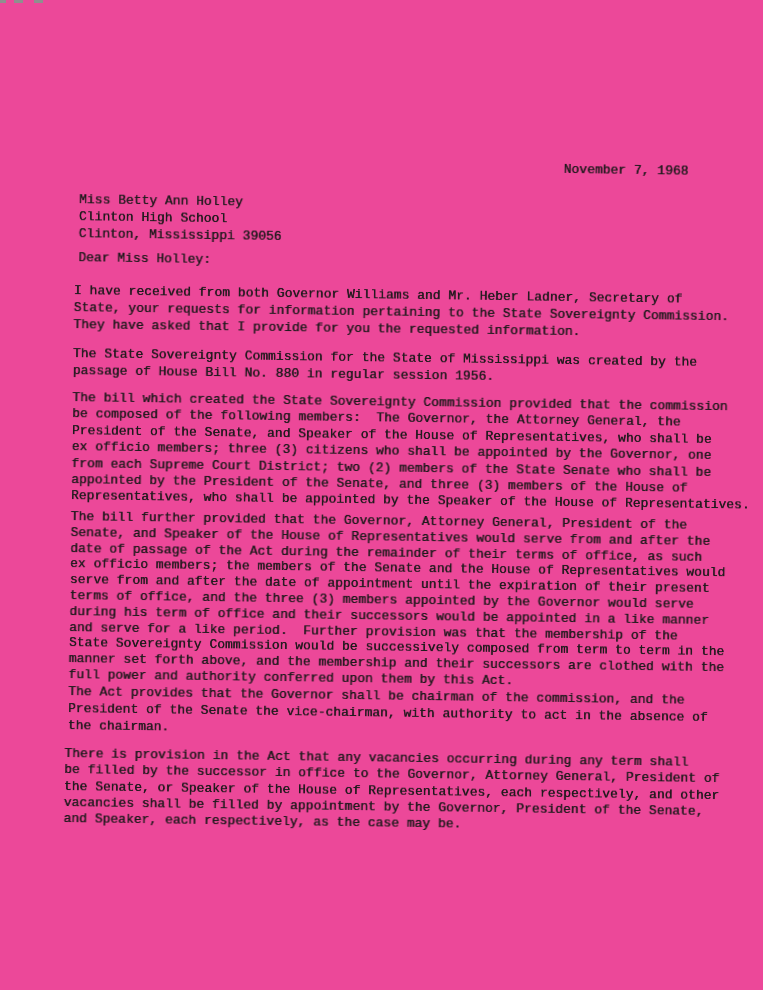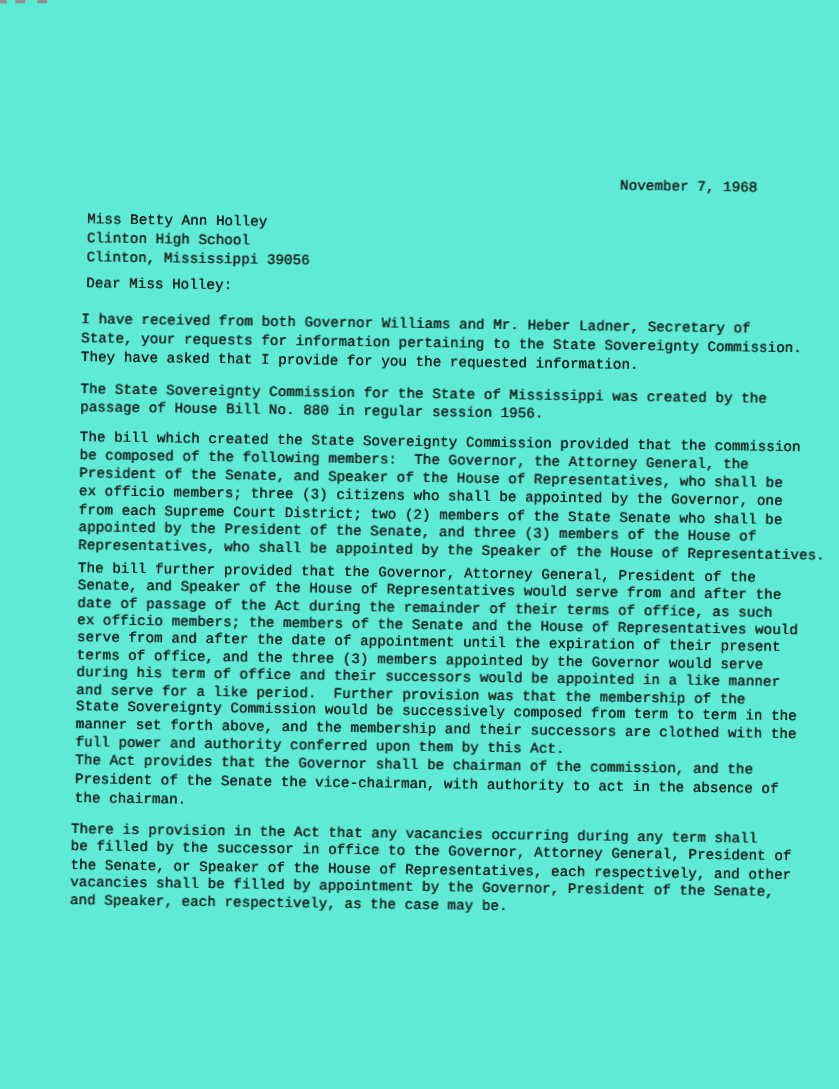--- a/index.html
+++ b/index.html
@@ -4,21 +4,21 @@
 <style>
   html, body {
     margin: 0;
     padding: 0;
     background: #ffffff;
   }
   .page {
     position: relative;
     width: 763px;
     height: 990px;
-    background: #5eead4;
+    background: #ec4899;
     overflow: hidden;
     font-family: "Liberation Mono", "DejaVu Sans Mono", monospace;
   }
   
   .corner-marks span {
     position: absolute;
     top: 0;
     height: 3px;
     background: #8f8f8f;
   }

